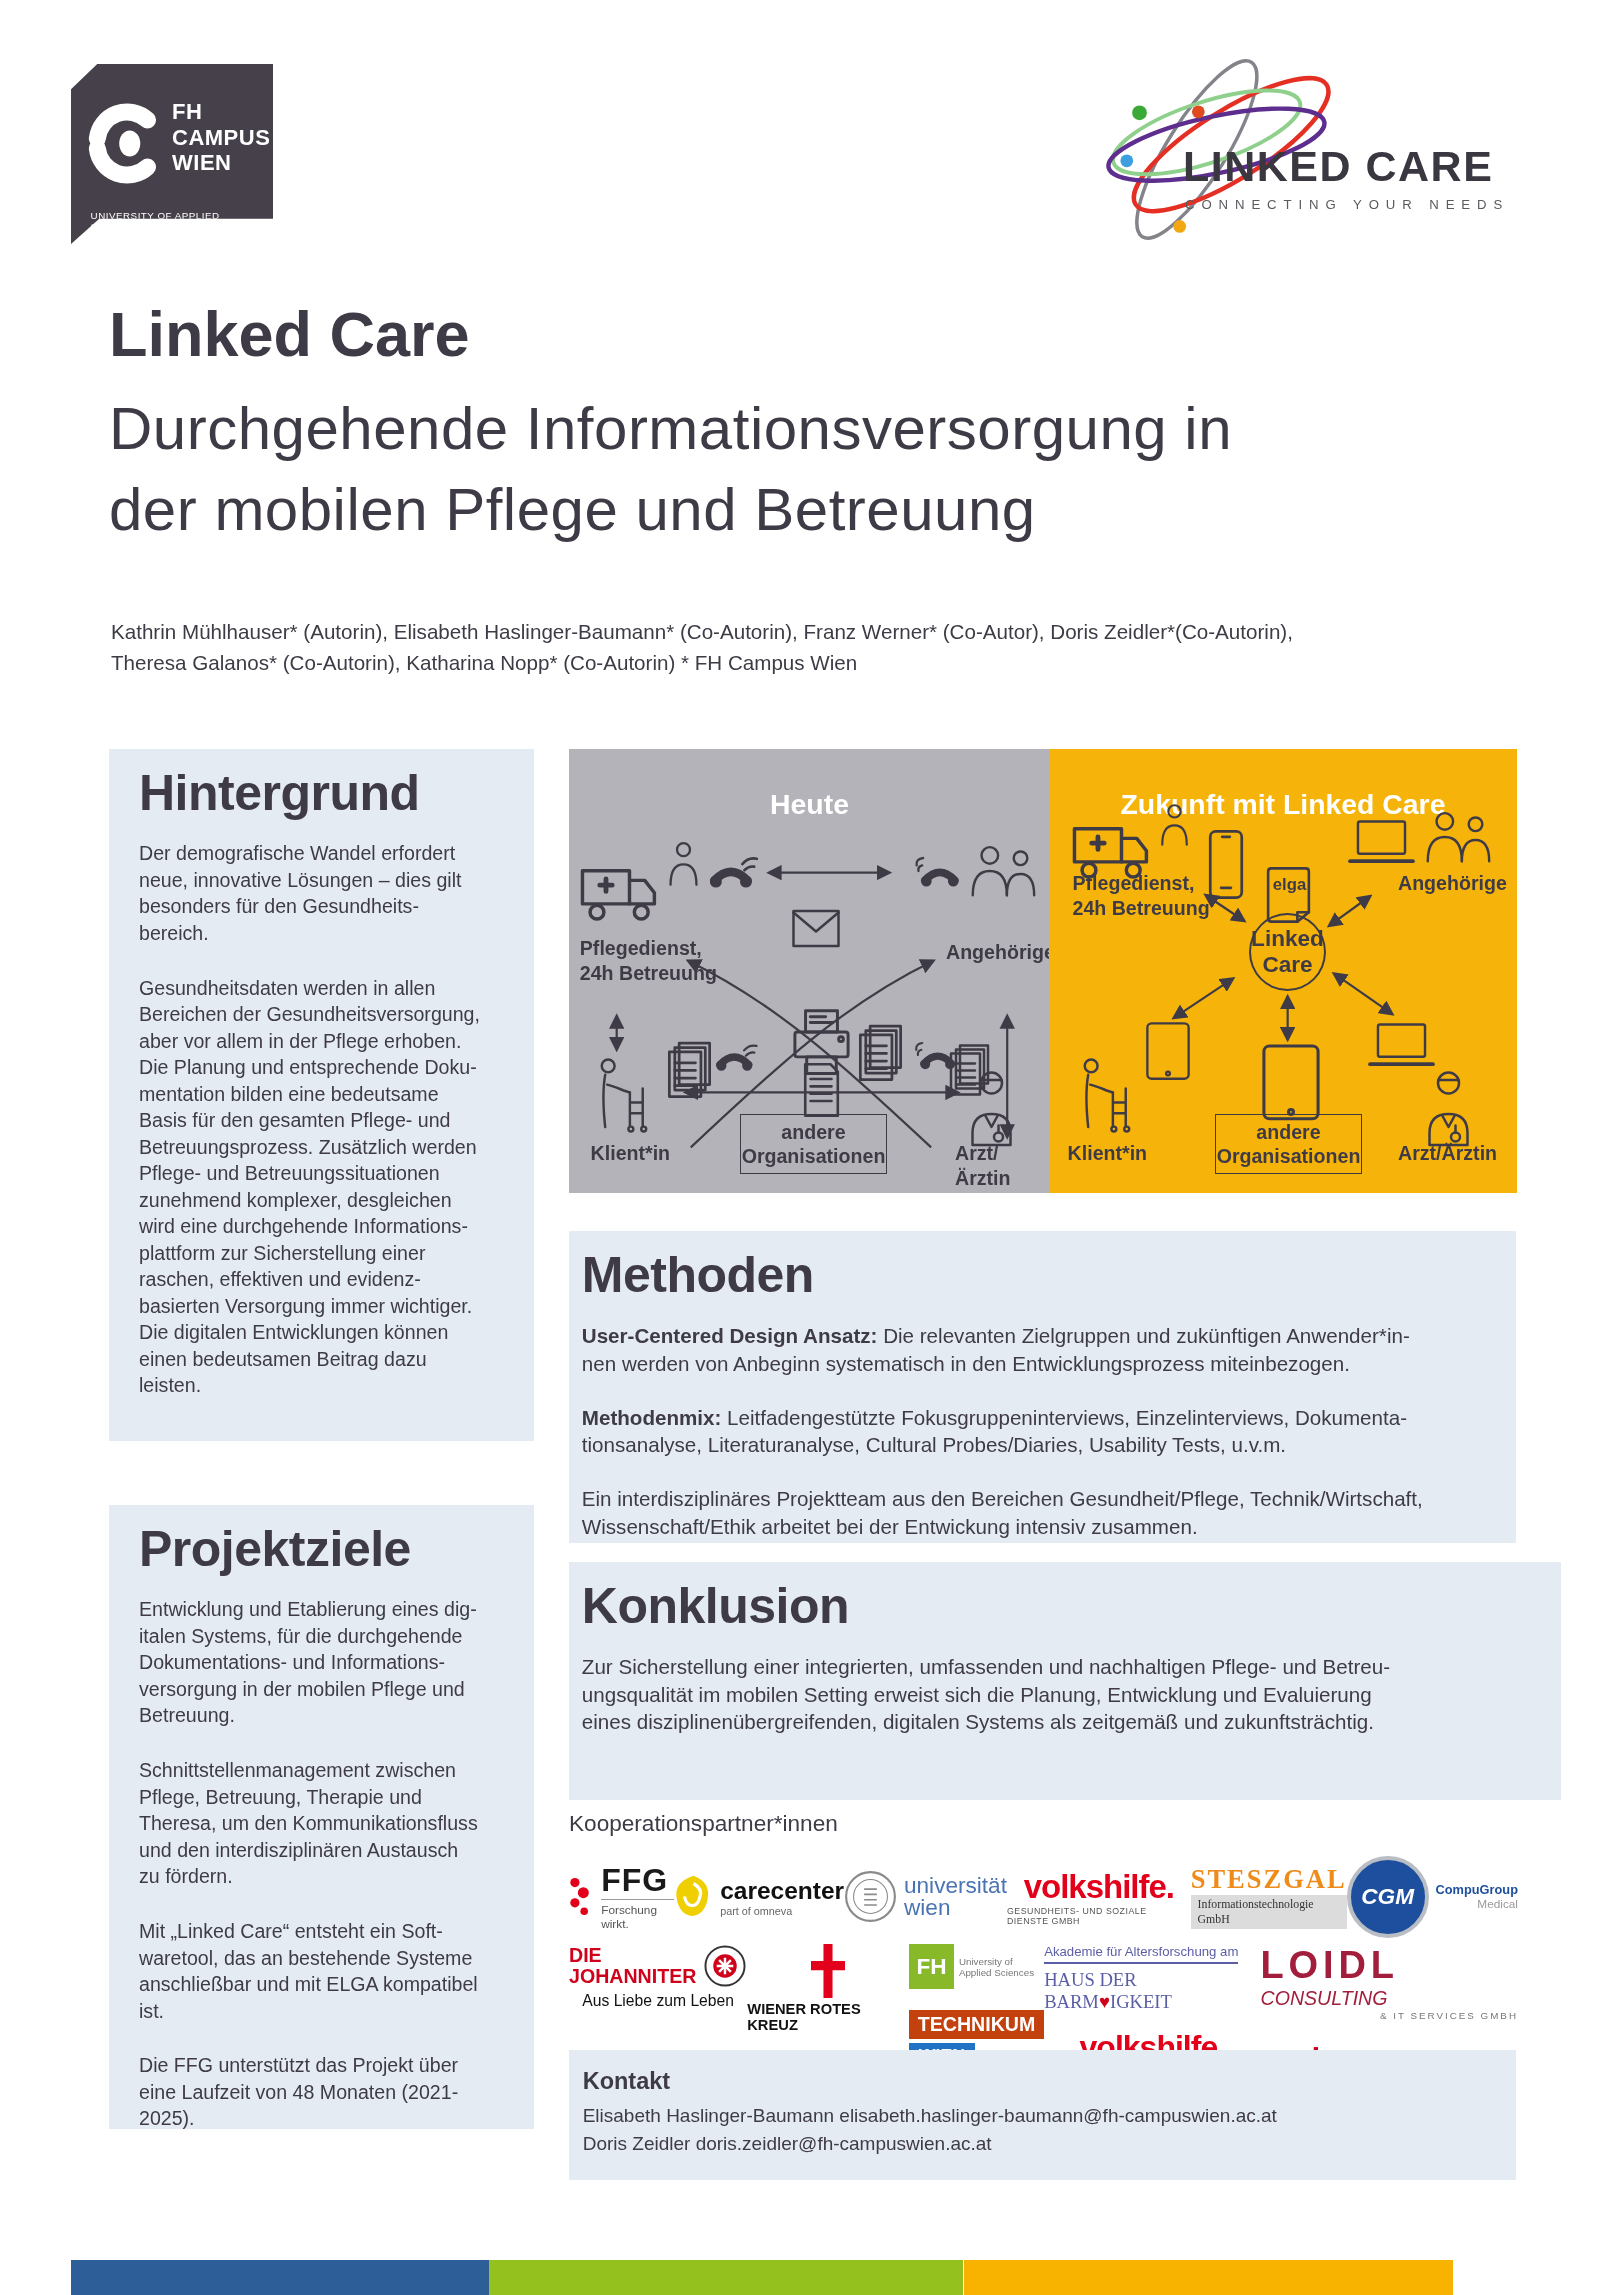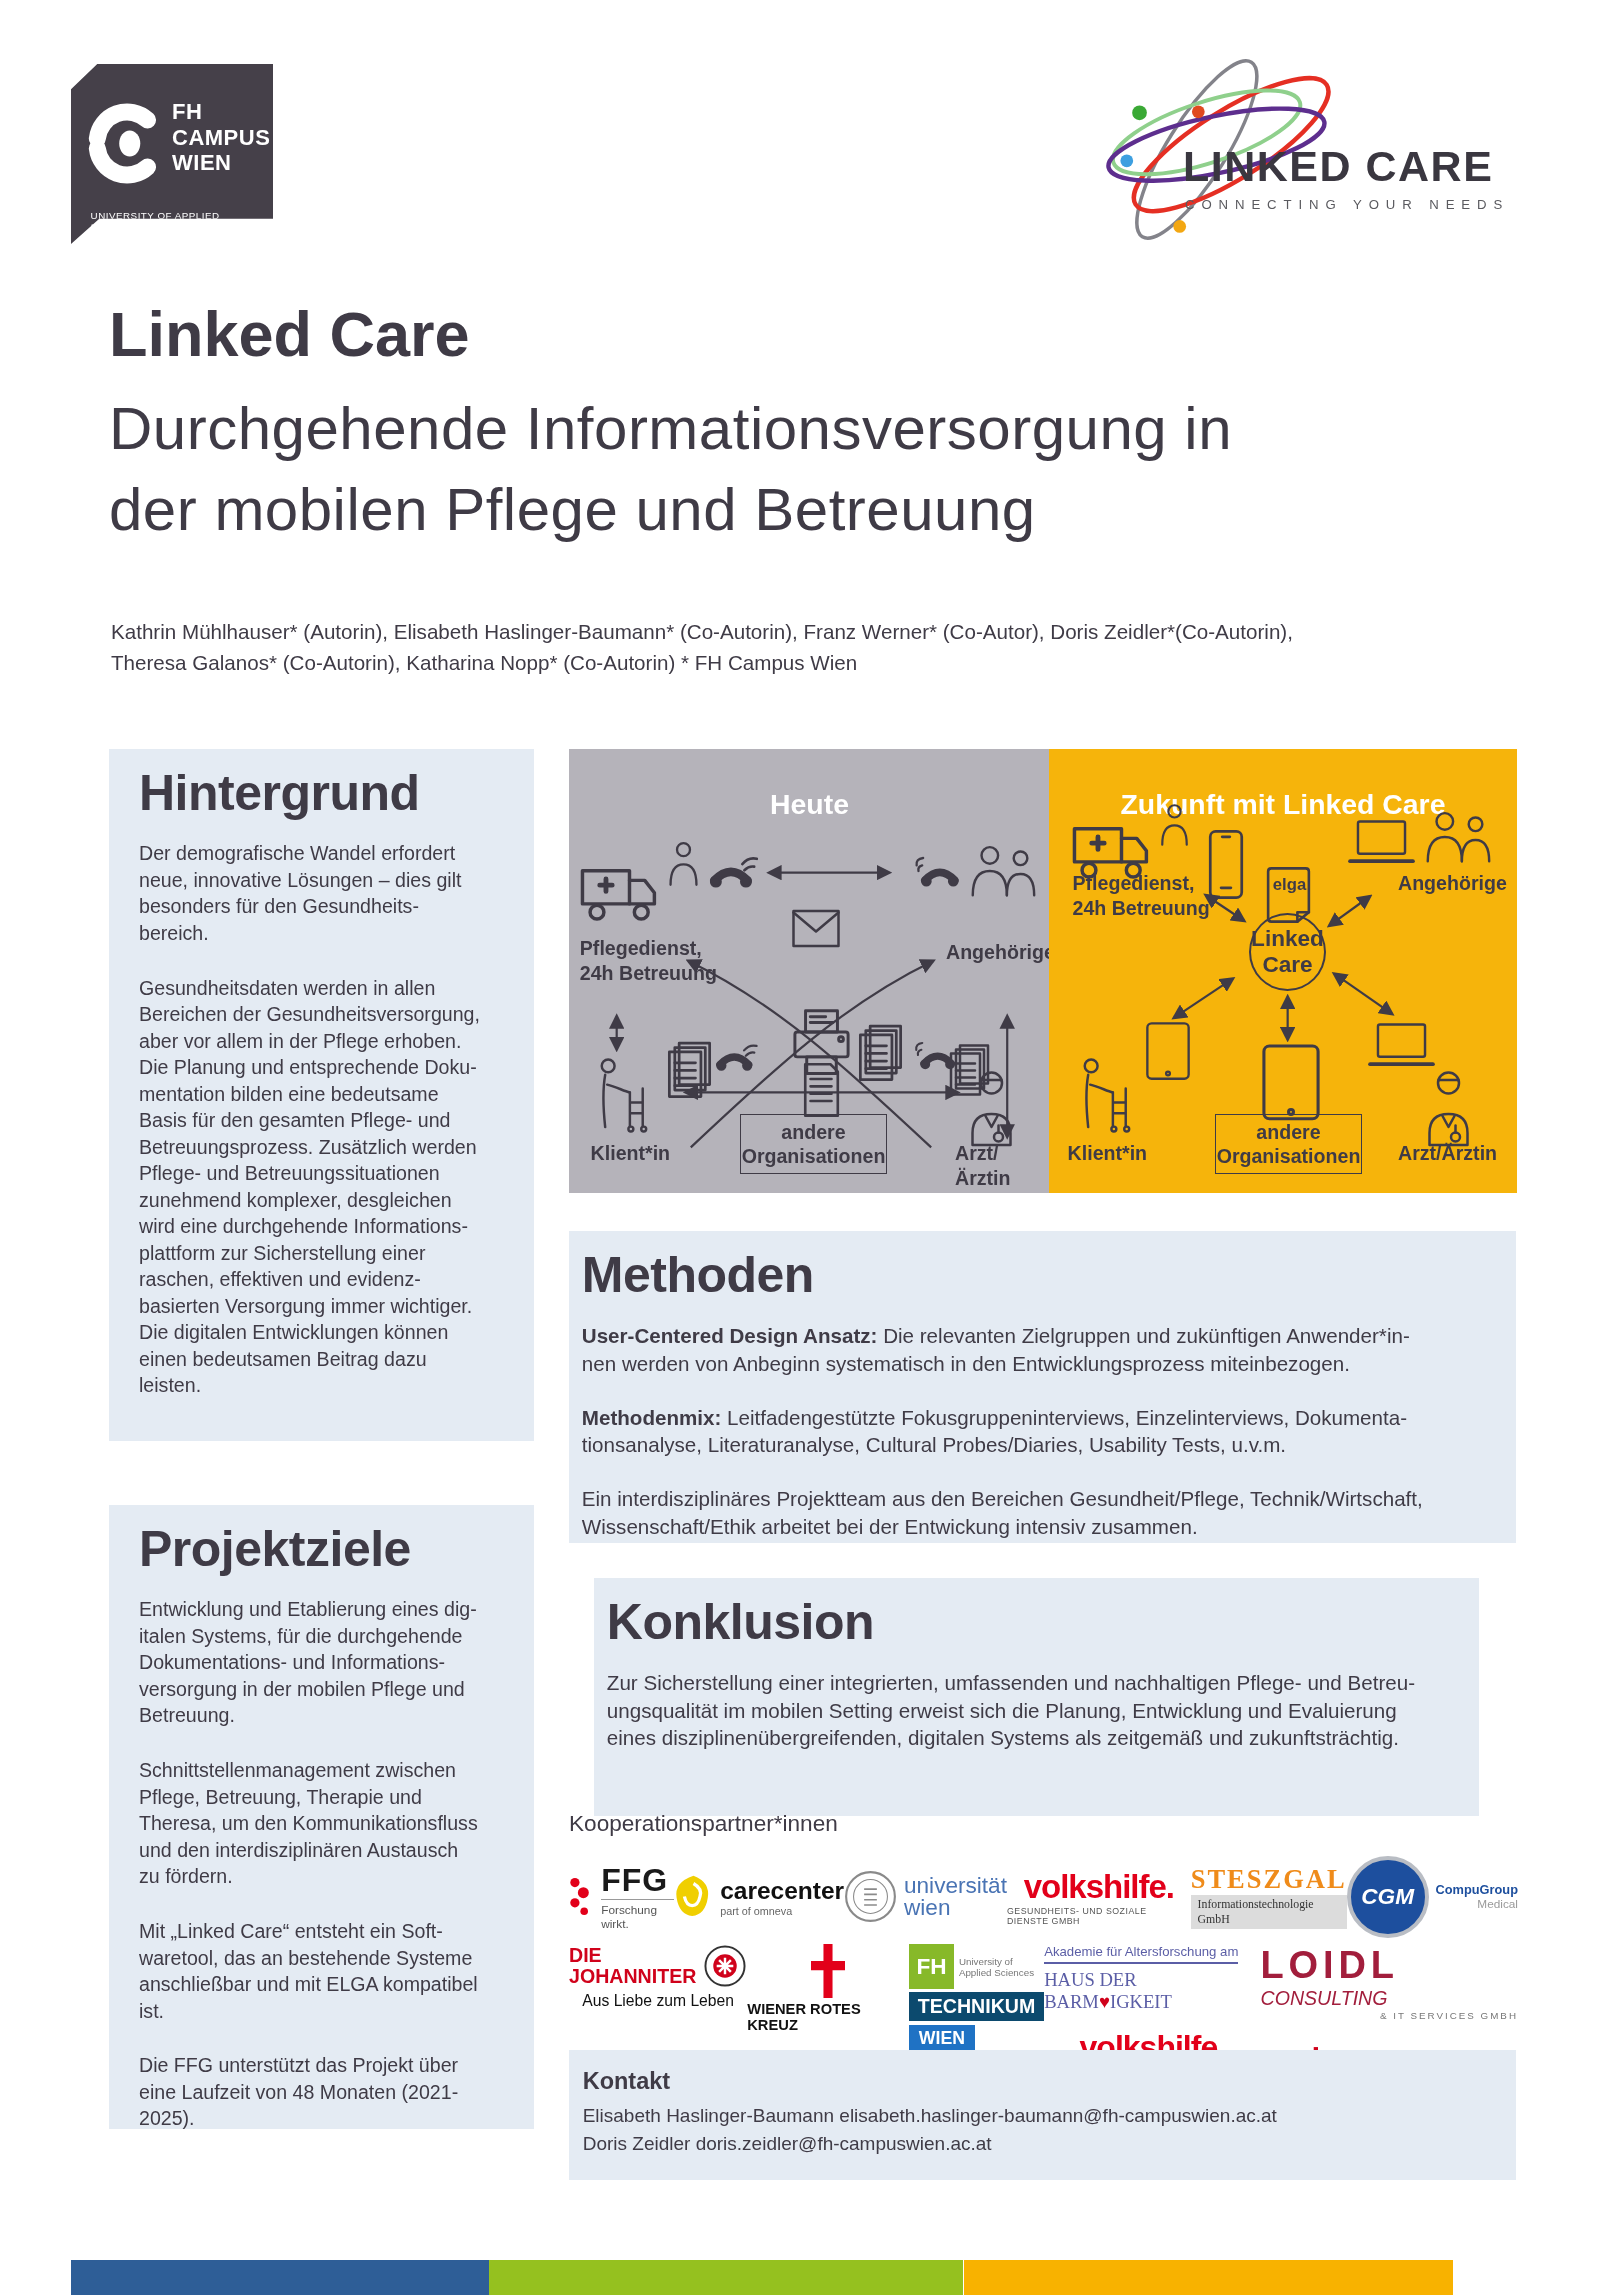--- a/index.html
+++ b/index.html
@@ -21,21 +21,21 @@
   .authors{left:111px;top:616px;font-size:20.6px;line-height:31px;}
   
   .box{background:var(--panel-blue,#e4ebf3);}
   .h1{font-size:50px;font-weight:700;letter-spacing:-0.5px;margin:0 0 18.6px 0;}
   .bodytxt{font-size:19.6px;line-height:26.5px;margin:0 0 28.4px 0;}
   .bodytxt2{font-size:20.6px;line-height:27.5px;margin:0 0 26.5px 0;}
   .lead{font-weight:700;}
   .hbox{left:109px;top:749px;width:425px;height:692px;padding:14.7px 28.4px 0 30px;box-sizing:border-box;}
   .pbox{left:109px;top:1505px;width:425px;height:624px;padding:14.7px 28.4px 0 30px;box-sizing:border-box;}
   .mbox{left:569px;top:1231px;width:947px;height:312px;padding:14.7px 19.6px 0 12.8px;box-sizing:border-box;}
-  .kbox{left:594px;top:1562px;width:885px;height:238px;padding:14.7px 19.6px 0 12.8px;box-sizing:border-box;margin-top:16px;}
+  .kbox{left:569px;top:1562px;width:992px;height:238px;padding:14.7px 19.6px 0 12.8px;box-sizing:border-box;}
   .cbox{left:569px;top:2050px;width:947px;height:130px;padding:17.7px 19.6px 0 13.7px;box-sizing:border-box;}
   .cbox .ch{font-size:23.5px;font-weight:700;margin:0 0 6.9px 0;}
   .cbox .cl{font-size:19px;line-height:28.4px;margin:0;}
   
   .panel{top:749px;height:444px;}
   .panel-heute{left:569px;width:481px;background:var(--gray-panel,#b5b3ba);}
   .panel-zukunft{left:1049px;width:468px;background:var(--yellow-panel,#f6b40b);}
   .ptitle{width:100%;text-align:center;top:14.7px;color:#fff;font-size:28.4px;font-weight:700;margin-top:24px;}
   .dlabel{font-size:19.6px;font-weight:700;line-height:24.5px;white-space:pre-line;}
   .orgbox{border:1.5px solid #3f3b46;box-sizing:border-box;display:flex;align-items:center;justify-content:center;
@@ -440,21 +440,21 @@
       </svg>
       <div style="font-size:14.7px;font-weight:700;color:#111;margin-top:2.9px">WIENER ROTES KREUZ</div>
       <div style="font-size:13.2px;font-style:italic;color:#222;margin-top:19.6px;font-family:'Liberation Serif',serif">Aus Liebe zum Menschen.</div>
     </div>
     <div class="stack" style="align-items:flex-start">
       <div class="plogo" style="gap:4.9px">
         <div style="width:45px;height:45px;background:#87b929;color:#fff;font-size:22.6px;font-weight:700;display:flex;align-items:center;justify-content:center">FH</div>
         <div class="pre" style="font-size:9.8px;color:#777">University of
 Applied Sciences</div>
       </div>
-      <div style="background:#0c4a6e;color:#fff;font-size:19.6px;font-weight:700;padding:2.9px 8.8px;margin-top:3px">TECHNIKUM</div>
+      <div style="background:#c2410c;color:#fff;font-size:19.6px;font-weight:700;padding:2.9px 8.8px;margin-top:21px">TECHNIKUM</div>
       <div style="background:#1f72c4;color:#fff;font-size:17.7px;font-weight:700;padding:2.9px 9.8px;margin-top:3.9px">WIEN</div>
     </div>
     <div class="stack">
       <div class="stack" style="align-items:flex-start">
         <div style="font-size:13.2px;color:#5b5ea6;border-bottom:2px solid #5b5ea6;padding-bottom:2.9px">Akademie für Altersforschung am</div>
         <div style="font-family:'Liberation Serif',serif;font-size:18.6px;color:#5b5ea6;margin-top:4.9px"><span>HAUS DER BARM</span><span style="color:#d0021b">♥</span><span>IGKEIT</span></div>
       </div>
       <div class="stack" style="margin-top:16.7px">
         <div style="font-size:32px;font-weight:800;color:#e2001a;letter-spacing:-1px">volkshilfe.</div>
         <div style="font-size:14.7px;color:#111;letter-spacing:1px">WIEN</div>

